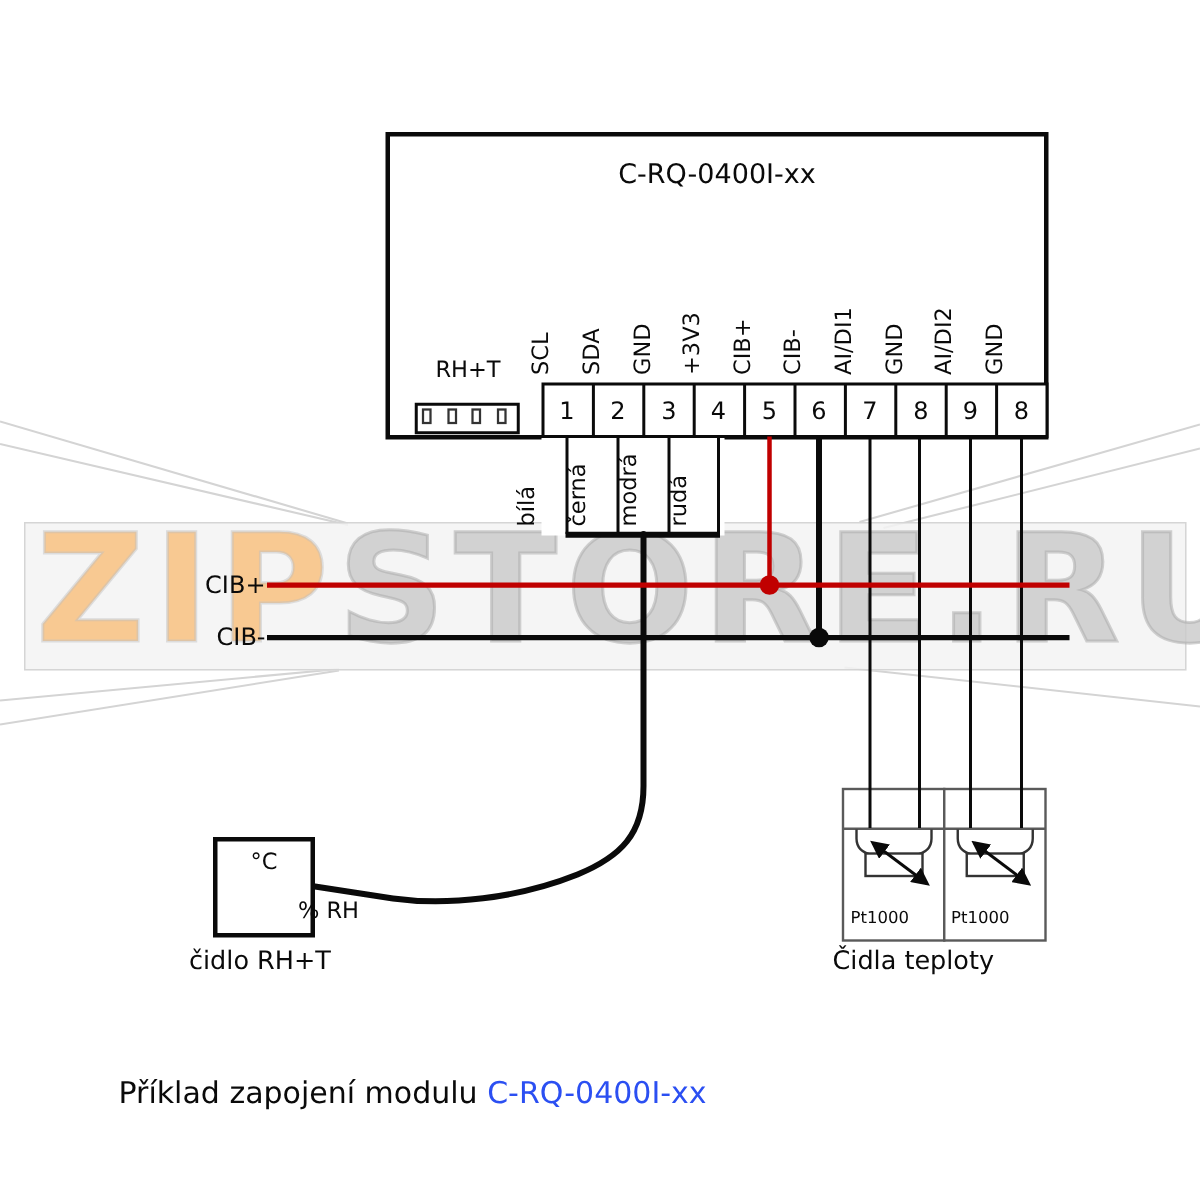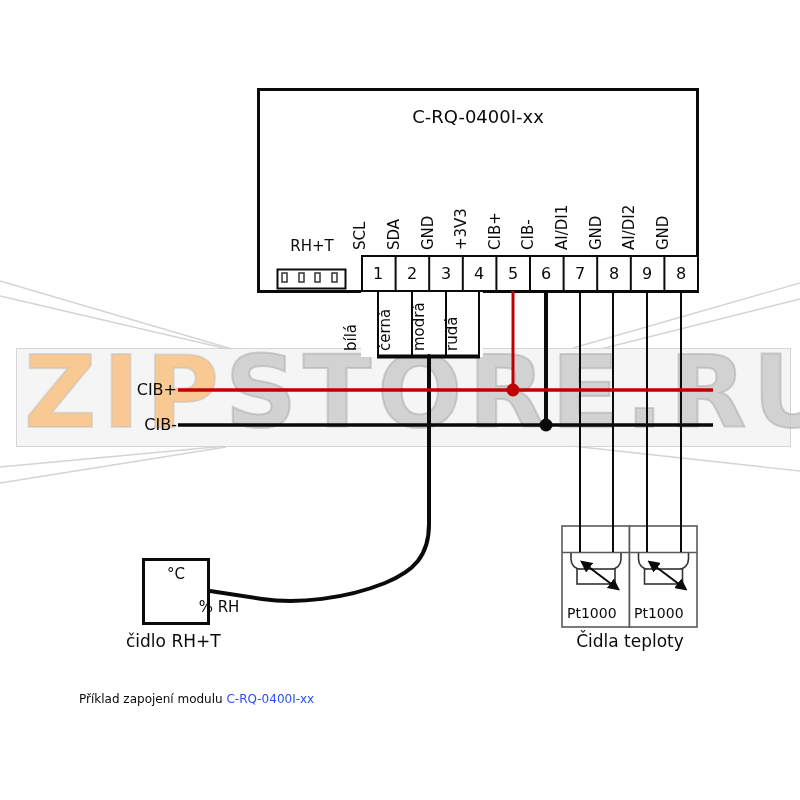--- a/index.html
+++ b/index.html
@@ -20,22 +20,22 @@
   .txt{z-index:3;text-decoration:underline;}
   .lbl{position:absolute;white-space:nowrap;}
   .title{left:258px;top:106px;width:440px;text-align:center;font-size:18px;}
   .rht{left:277px;top:237px;width:70px;text-align:center;font-size:15px;}
   .pinlbl{font-size:15px;line-height:18px;transform-origin:0 100%;transform:rotate(-90deg);top:232px;}
   .tnum{top:264px;width:34px;text-align:center;font-size:16px;line-height:19px;}
   .wclbl{font-size:15px;line-height:18px;transform-origin:0 100%;transform:rotate(-90deg);top:333px;}
   .ciblbl{width:52px;text-align:right;font-size:16px;line-height:17px;}
   .sens{width:68px;text-align:center;font-size:15px;}
   .cap{font-size:17px;}
-  .pt{font-size:14px;}
-  .caption{left:79px;top:692px;font-size:12px;}
+  .pt{font-size:11px;}
+  .caption{left:79px;top:716px;font-size:20px;}
   .caption .link{color:#2b4ff2;}
 </style>
 </head>
 <body>
 
 <div class="canvas">
 
   <div class="layer wm">
     <svg width="800" height="800">
       <g stroke="#d4d4d4" stroke-width="1.4">
@@ -167,20 +167,20 @@
 
     <div class="lbl ciblbl" style="left:125px;top:381px;">CIB+</div>
     <div class="lbl ciblbl" style="left:125px;top:416px;">CIB-</div>
 
     <div class="lbl sens" style="left:142px;top:565px;">°C</div>
     <div class="lbl sens" style="left:142px;top:598px;margin-left:43px;">% RH</div>
     <div class="lbl cap" style="left:126px;top:631px;text-align:center;">čidlo RH+T</div>
 
     <div class="lbl pt" style="left:567px;top:605px;">Pt1000</div>
     <div class="lbl pt" style="left:634px;top:605px;">Pt1000</div>
-    <div class="lbl cap" style="left:555px;top:631px;width:150px;text-align:center;">Čidla teploty</div>
+    <div class="lbl cap" style="left:555px;top:631px;width:150px;text-align:left;">Čidla teploty</div>
 
     <div class="lbl caption">
       <span>Příklad zapojení modulu </span><span class="link">C-RQ-0400I-xx</span>
     </div>
   </div>
 
 </div>
 
 </body></html>

